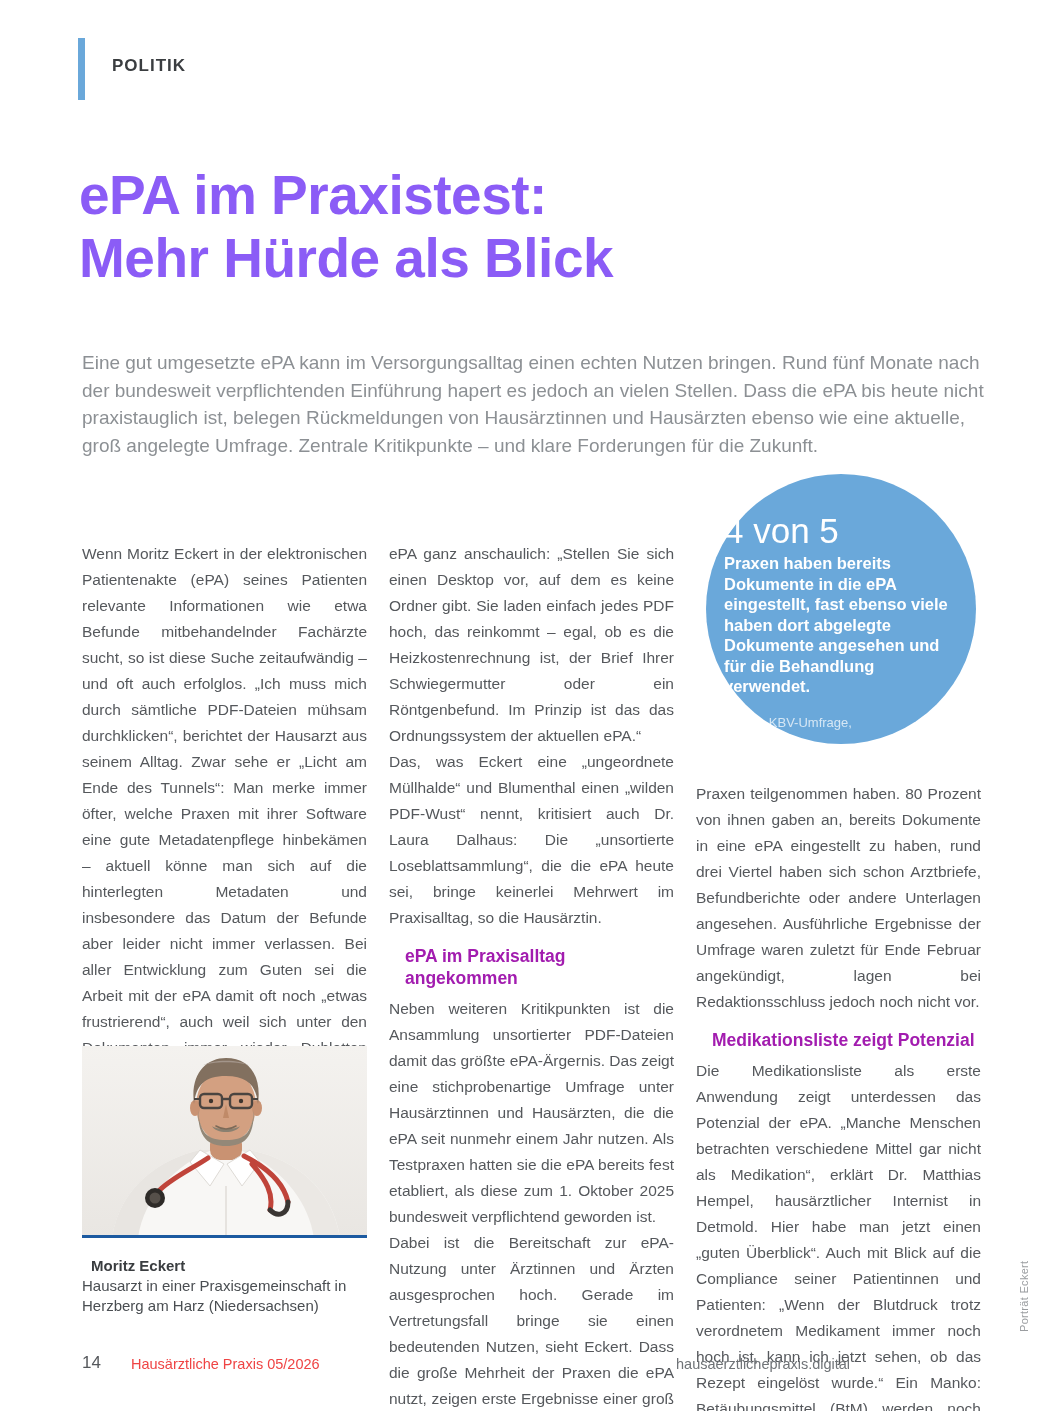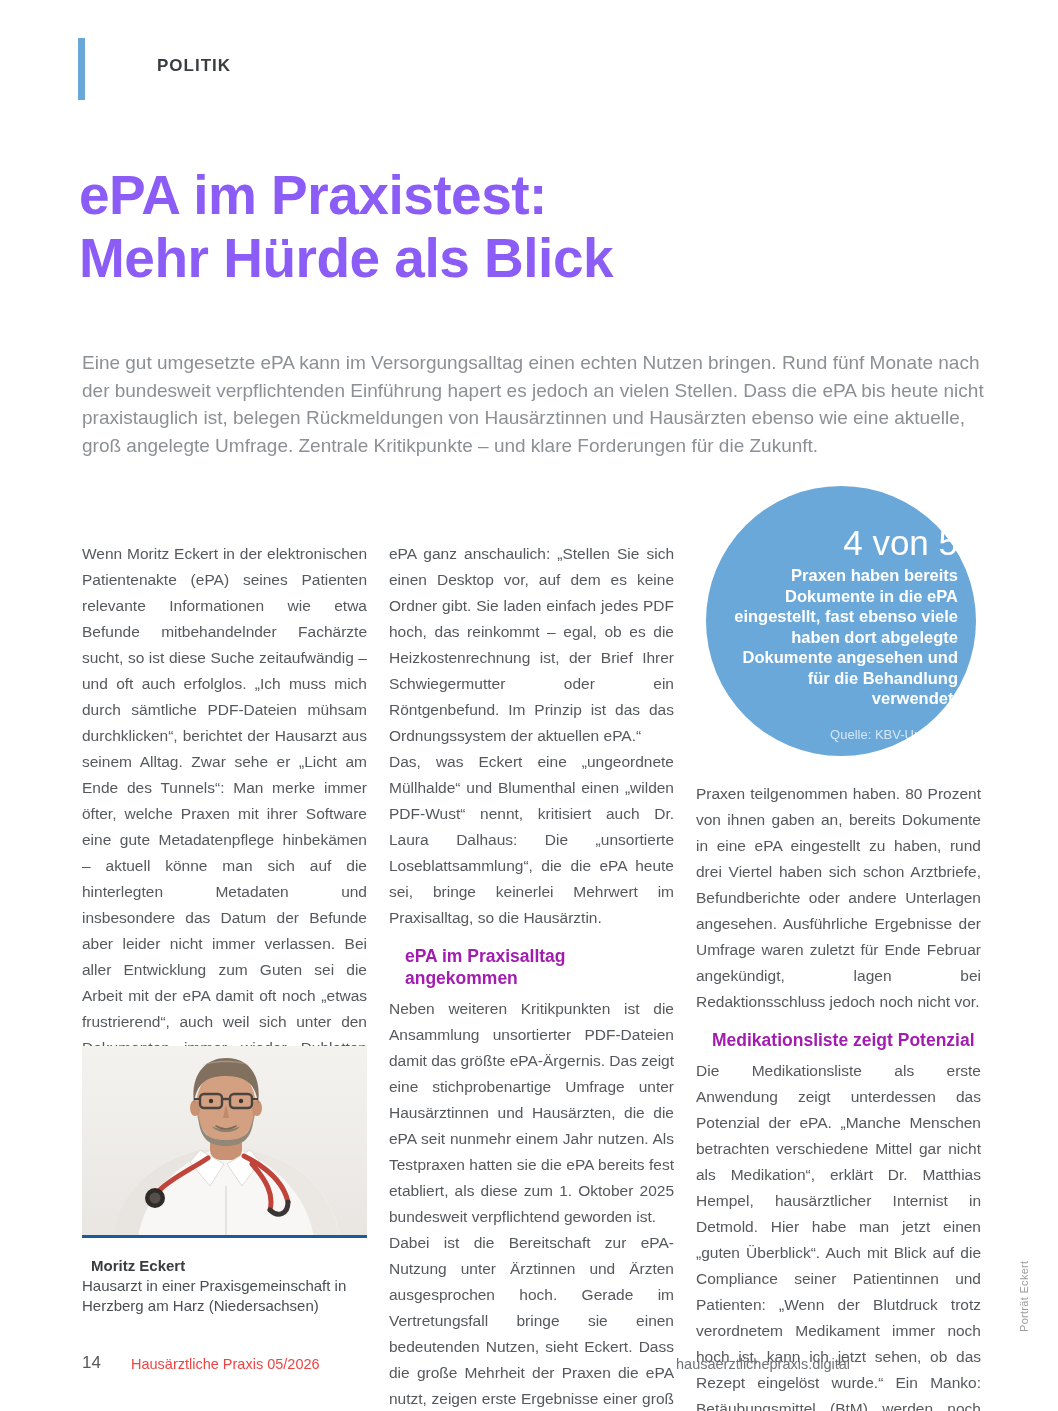--- a/index.html
+++ b/index.html
@@ -5,40 +5,40 @@
   html,body{margin:0;padding:0;background:#ffffff;}
   body{
     width:1058px;height:1411px;position:relative;overflow:hidden;
     font-family:"Liberation Sans",sans-serif;
     -webkit-font-smoothing:antialiased;
   }
   .abs{position:absolute;}
 
   
   .kicker-bar{left:78px;top:38px;width:7px;height:62px;background:#6aa8da;}
-  .kicker-label{left:112px;top:56px;font-size:17px;font-weight:bold;letter-spacing:1px;color:#3a3d40;margin-left:45px;}
+  .kicker-label{left:112px;top:56px;font-size:17px;font-weight:bold;letter-spacing:1px;color:#3a3d40;}
 
   
   .article-title{left:79px;top:164px;width:760px;font-size:55px;line-height:63px;
     font-weight:bold;color:#8b5cf6;letter-spacing:-0.5px;}
 
   
   .intro{left:82px;top:349px;width:906px;font-size:19px;line-height:27.5px;color:#8c9094;}
 
   
   .col{width:285px;font-size:15.5px;line-height:26px;color:#55585c;text-align:justify;}
   .col p{margin:0;}
   .col h3{margin:14px 0 7px 16px;font-size:17.5px;line-height:22px;color:#a21caf;text-align:left;}
   .col-1{left:82px;top:541px;}
   .col-2{left:389px;top:541px;}
   .col-3{left:696px;top:781px;}
 
   
-  .stat-circle{left:706px;top:486px;width:270px;height:270px;border-radius:50%;
-    background:#6aa8da;color:#ffffff;text-align:right;box-sizing:border-box;padding:38px 18px 0 18px;}
+  .stat-circle{left:706px;top:474px;width:270px;height:270px;border-radius:50%;
+    background:#6aa8da;color:#ffffff;text-align:left;box-sizing:border-box;padding:38px 18px 0 18px;}
   .stat-headline{font-size:35px;line-height:38px;font-weight:400;}
   .stat-body{font-size:16.5px;line-height:20.5px;font-weight:bold;margin-top:3px;}
   .stat-source{font-size:13px;line-height:16px;color:rgba(255,255,255,0.72);margin-top:18px;}
 
   
   .photo-wrap{left:82px;top:1046px;width:285px;height:192px;}
   .photo-wrap svg{display:block;}
   .photo-divider{left:82px;top:1235px;width:285px;height:3px;background:#1c5aa0;}
 
   

